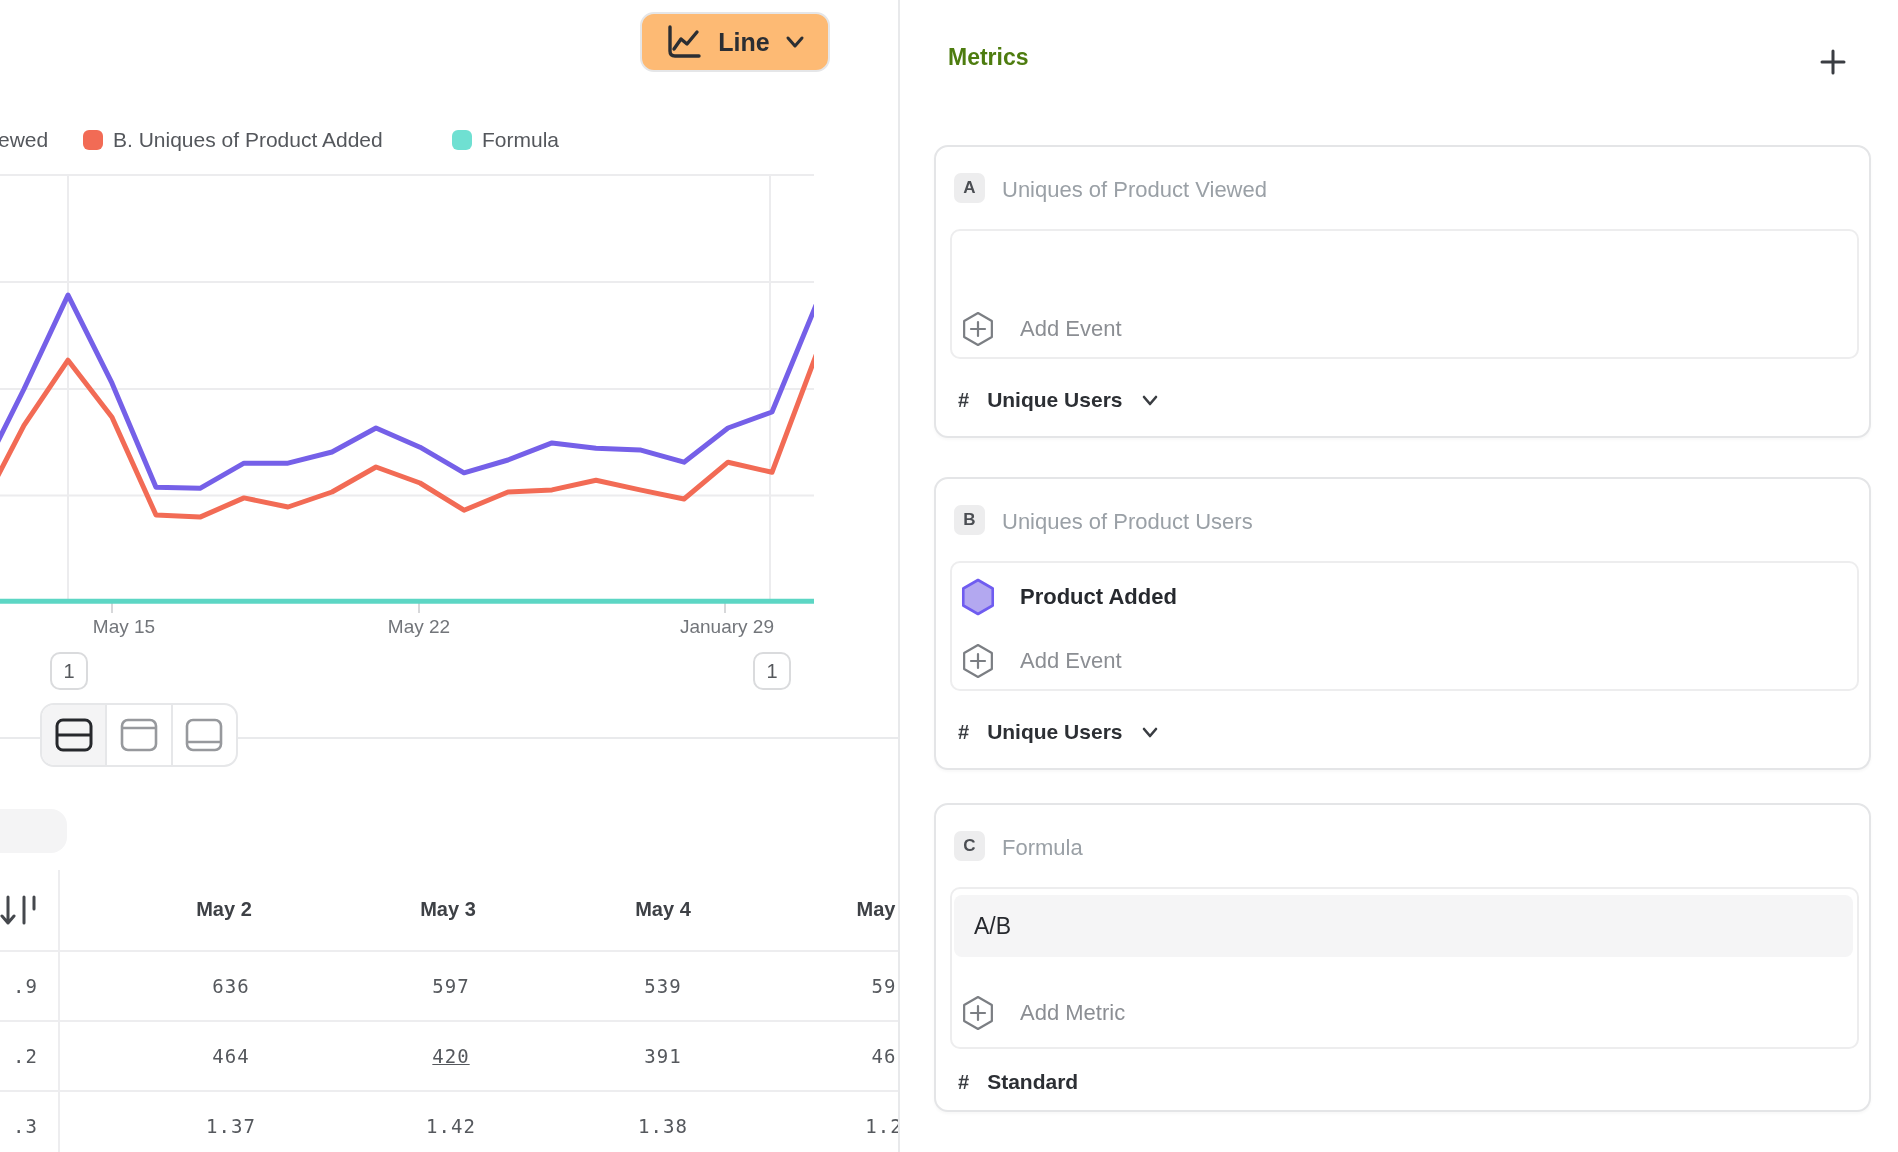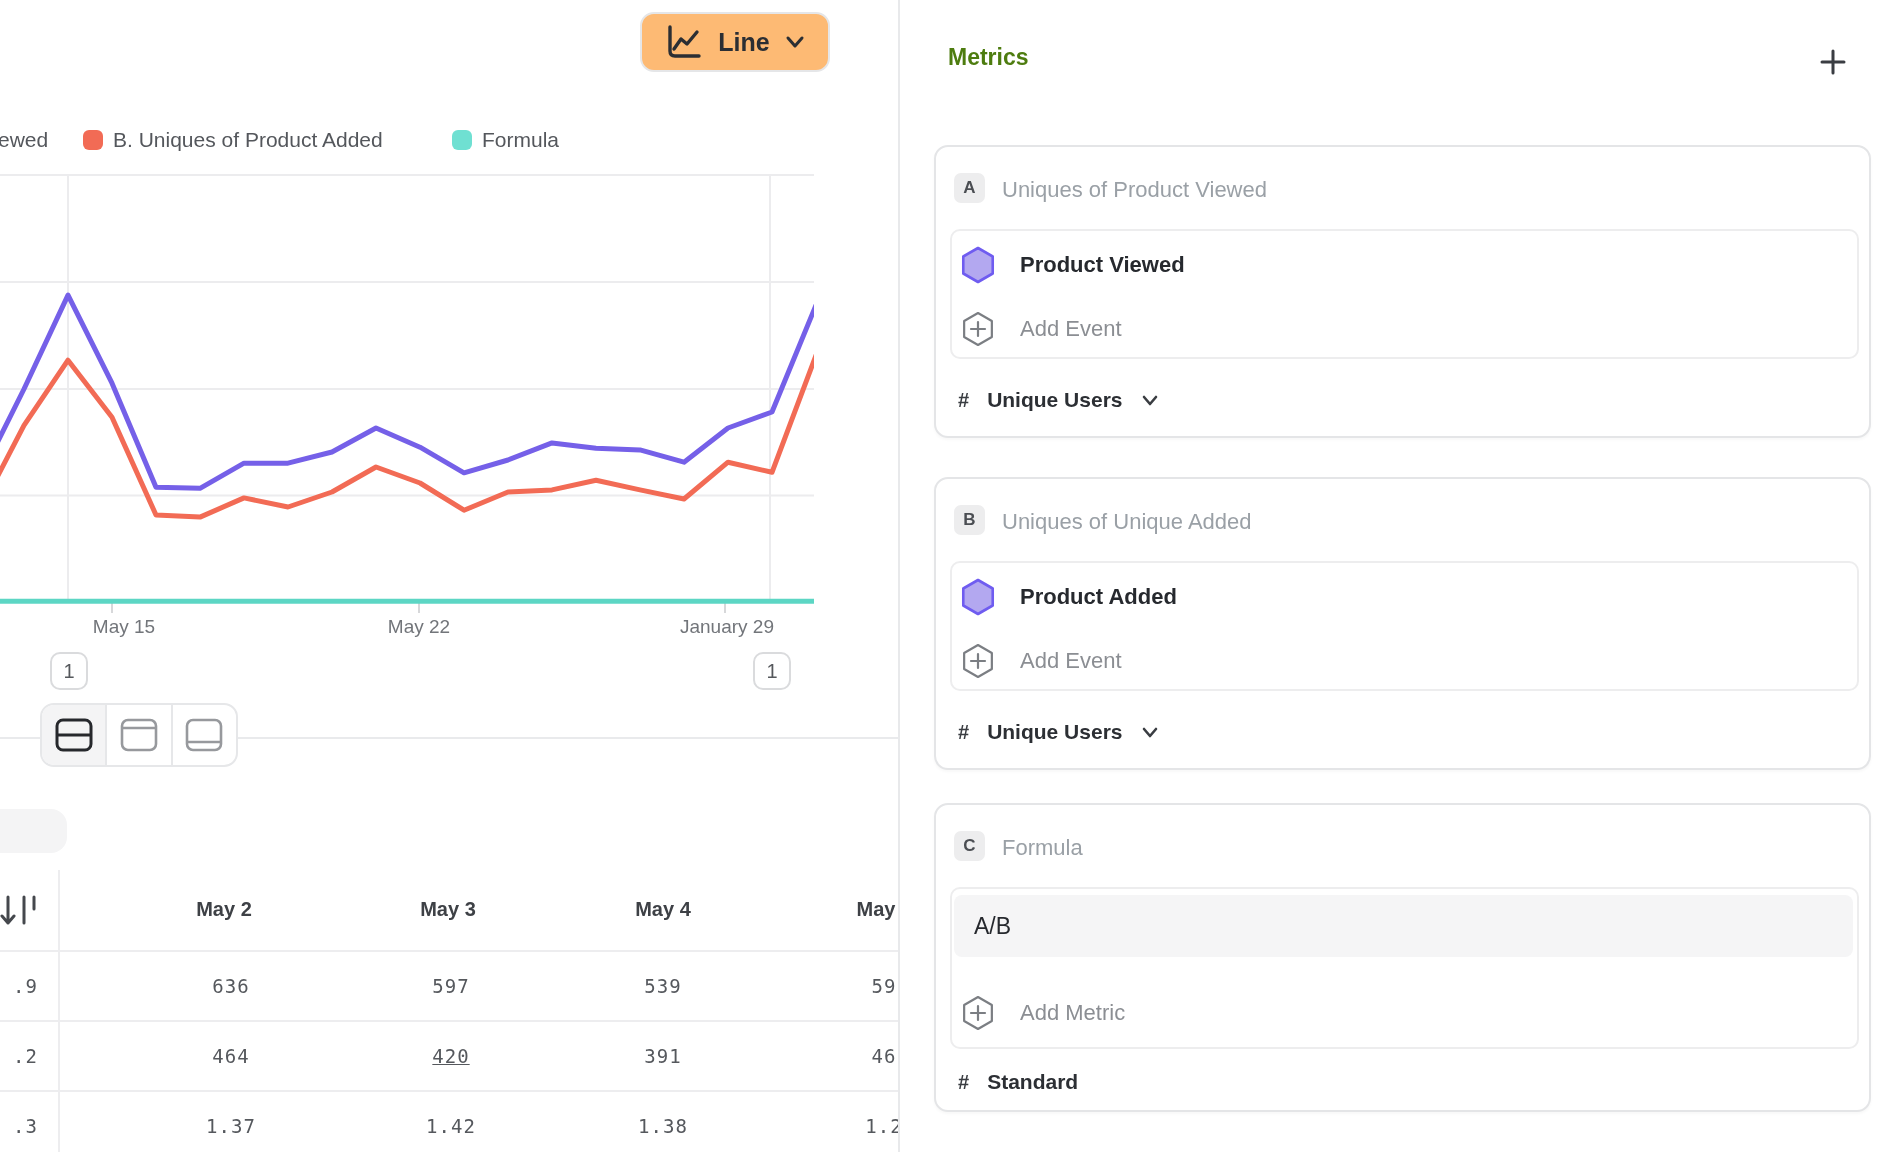--- a/index.html
+++ b/index.html
@@ -176,44 +176,38 @@
     <div class="abs" id="add-metric-plus">
       <svg width="30" height="30" viewBox="0 0 30 30" stroke="#3a3d42" stroke-width="3" stroke-linecap="round">
         <path d="M15 4 V26 M4 15 H26"></path>
       </svg>
     </div>
     <div id="cards-host">
         <div class="card" style="top: 145px; height: 293px;">
           <div class="chip" style="top: 26px;">A</div>
           <div class="card-title" style="top: 30px;">Uniques of Product Viewed</div>
           <div class="inner-box" style="top: 82px; height: 130px;"></div>
-          <div class="ev-row" style="top: 98px;">
-            <svg width="36" height="40" viewBox="0 0 36 40">
-              <polygon points="18,3 32.722431864335455,11.5 32.722431864335455,28.5 18,37 3.277568135664543,28.5 3.277568135664543,11.5" fill="#b3a8f0" stroke="#6f5cf0" stroke-width="2.6" stroke-linejoin="round"></polygon>
-            </svg>
-            <span class="ev-name">Product Viewed</span>
-          </div>
           <div class="ev-row" style="top: 162px;">
             <svg width="36" height="40" viewBox="0 0 36 40" fill="none">
               <polygon points="18,4 31.856406460551018,12 31.856406460551018,28 18,36 4.1435935394489825,28 4.1435935394489825,12" fill="none" stroke="#7b7e83" stroke-width="2.2" stroke-linejoin="round"></polygon>
               <path d="M18 13 V27 M11 20 H25" stroke="#7b7e83" stroke-width="2.2" stroke-linecap="round"></path>
             </svg>
             <span class="add-lbl">Add Event</span>
           </div>
           <div class="foot-row" style="top: 241px;">
             <span class="hash">#</span>
             <span class="foot-lbl">Unique Users</span>
             <svg width="18" height="13" viewBox="0 0 18 13" fill="none" stroke="#3a3d42" stroke-width="2.6" stroke-linecap="round" stroke-linejoin="round">
               <polyline points="3,3 9,10 15,3"></polyline>
             </svg>
           </div>
         </div>
         <div class="card" style="top: 477px; height: 293px;">
           <div class="chip" style="top: 26px;">B</div>
-          <div class="card-title" style="top: 30px;">Uniques of Unique Added</div>
+          <div class="card-title" style="top: 30px;">Uniques of Product Users</div>
           <div class="inner-box" style="top: 82px; height: 130px;"></div>
           <div class="ev-row" style="top: 98px;">
             <svg width="36" height="40" viewBox="0 0 36 40">
               <polygon points="18,3 32.722431864335455,11.5 32.722431864335455,28.5 18,37 3.277568135664543,28.5 3.277568135664543,11.5" fill="#b3a8f0" stroke="#6f5cf0" stroke-width="2.6" stroke-linejoin="round"></polygon>
             </svg>
             <span class="ev-name">Product Added</span>
           </div>
           <div class="ev-row" style="top: 162px;">
             <svg width="36" height="40" viewBox="0 0 36 40" fill="none">
               <polygon points="18,4 31.856406460551018,12 31.856406460551018,28 18,36 4.1435935394489825,28 4.1435935394489825,12" fill="none" stroke="#7b7e83" stroke-width="2.2" stroke-linejoin="round"></polygon>

